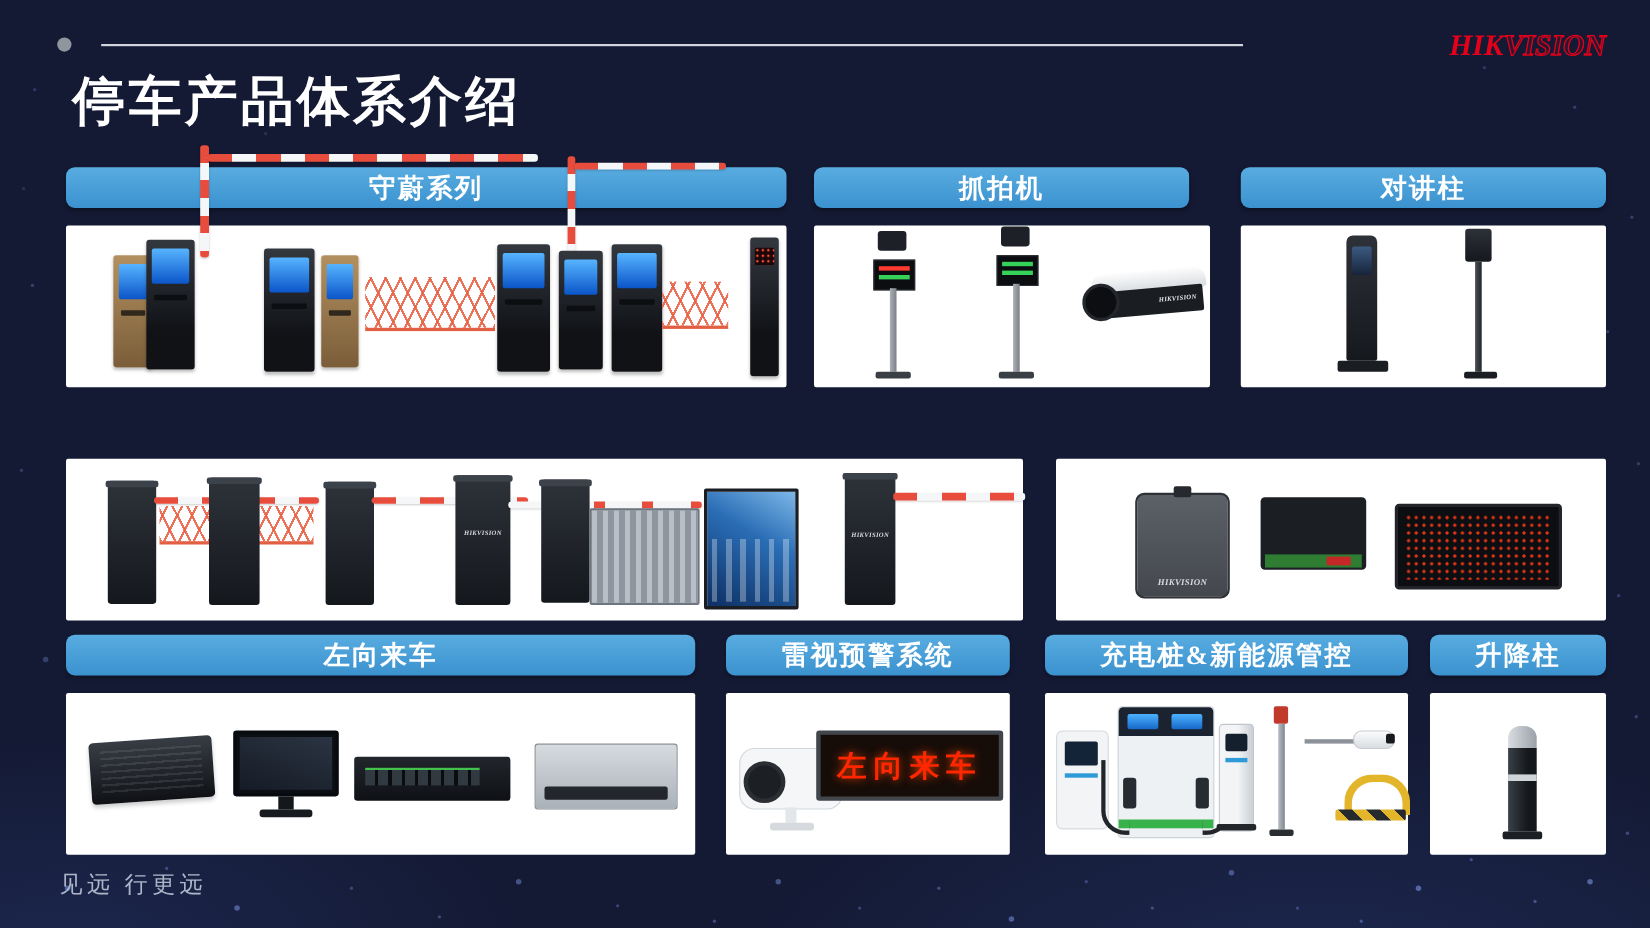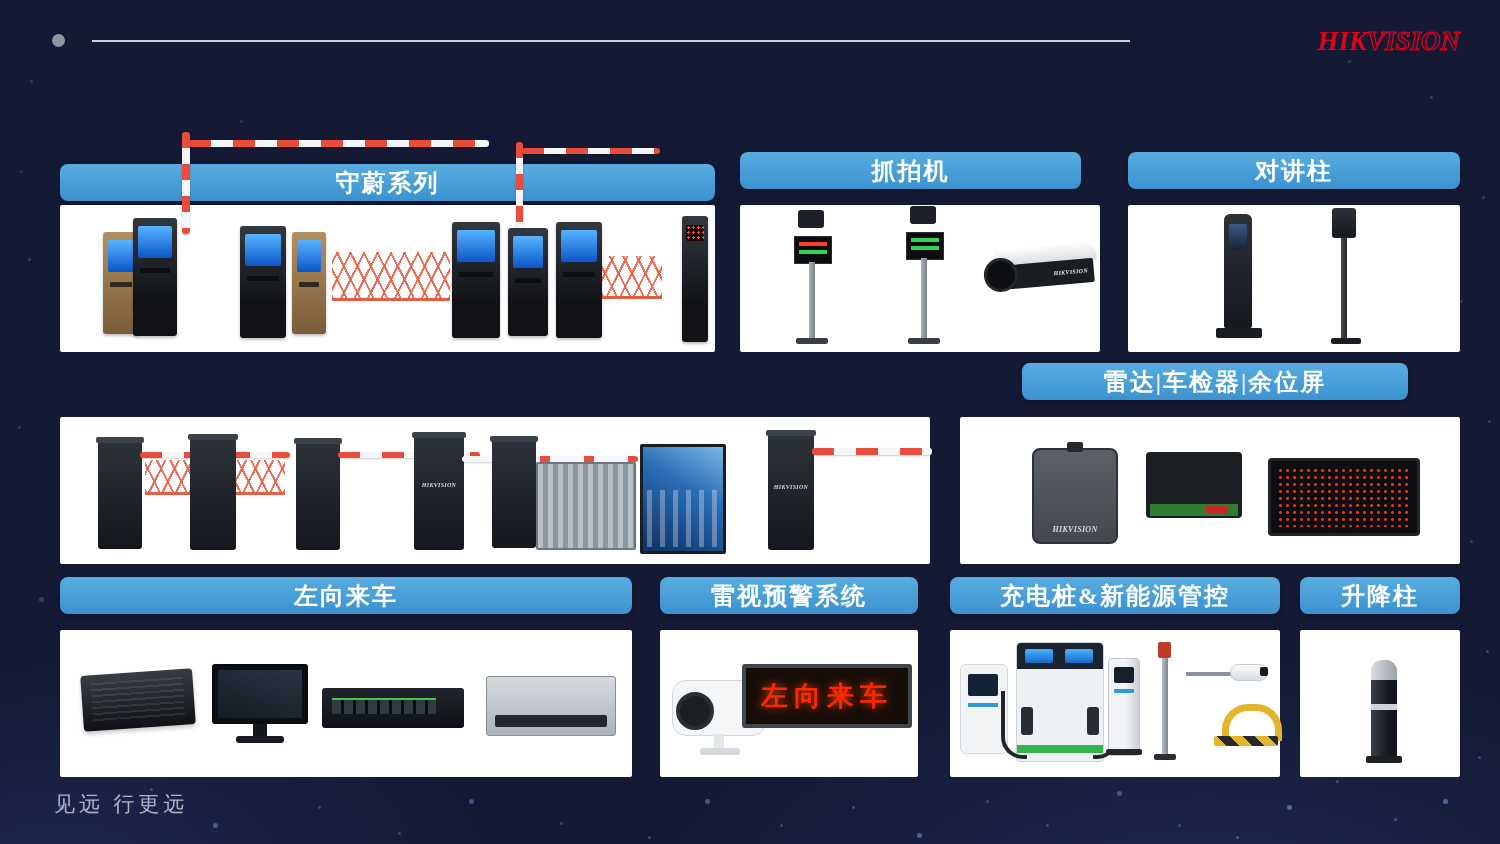--- a/index.html
+++ b/index.html
@@ -112,32 +112,30 @@
 <body>
 
 <div class="slide">
 
   <div class="dotfield"></div>
   <div class="topdot"></div>
   <div class="topline"></div>
 
   <div class="logo"><span class="hik">HIK</span><span class="vision">VISION</span></div>
 
-
-  <div class="bar" style="left:60px;top:164px;width:655px">
+  <div class="title">停车产品体系介绍</div>
+
+  <div class="bar" style="left:60px;top:152px;width:655px">
       <span>守蔚系列</span>
     </div>
   <div class="bar" style="left:740px;top:152px;width:341px">
       <span>抓拍机</span>
     </div>
   <div class="bar" style="left:1128px;top:152px;width:332px">
       <span>对讲柱</span>
-    </div>
-  <div class="bar" style="left:1022px;top:363px;width:386px">
-      <span>雷达|车检器|余位屏</span>
     </div>
   <div class="bar" style="left:60px;top:577px;width:572px">
       <span>左向来车</span>
     </div>
   <div class="bar" style="left:660px;top:577px;width:258px">
       <span>雷视预警系统</span>
     </div>
   <div class="bar" style="left:950px;top:577px;width:330px">
       <span>充电桩&amp;新能源管控</span>
     </div>

